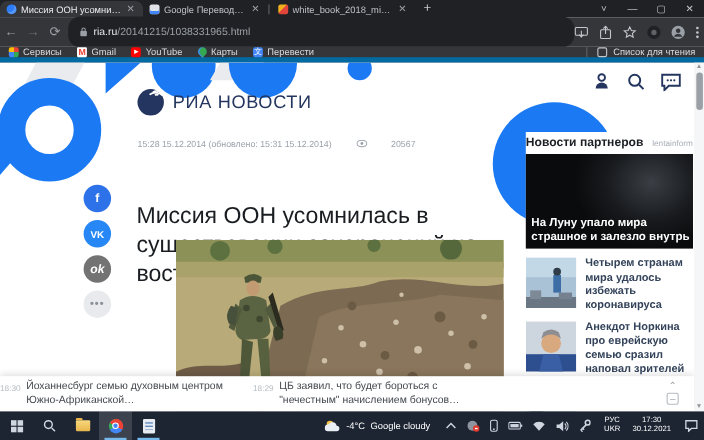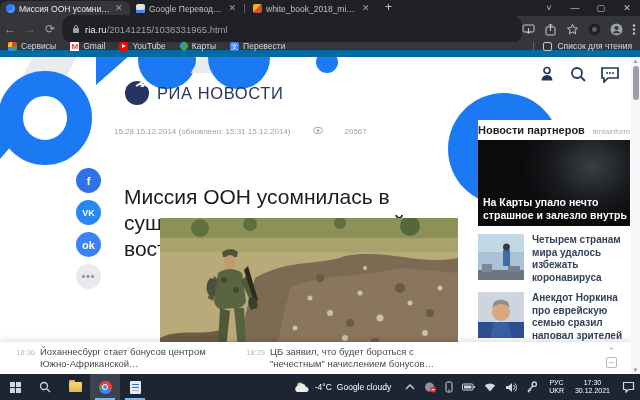--- a/index.html
+++ b/index.html
@@ -27,21 +27,21 @@
   .navic{color:#9aa0a6;font-size:12px;width:22px;text-align:center;}
   .navic.dim{color:#6a6e73;}
   .addrpill{height:28px;background:#202124;border-radius:11px;flex:0 0 440px;margin-left:2px;
     display:flex;align-items:center;padding:0 10px;font-size:9.5px;color:#9aa0a6;gap:5px;}
   .addr-domain{color:#e8eaed;}
   .tb-icons{display:flex;align-items:center;margin-left:auto;padding-right:4px;gap:9px;}
   .tb-ic{width:13px;height:13px;display:block;}
 
   .bookmarks{left:0;top:42px;width:640px;height:15px;background:#35363a;display:flex;align-items:center;
     font-size:8.5px;color:#dadce0;gap:14px;padding-left:8px;box-sizing:border-box;
-    border-bottom:7px solid #0369a1;}
+    border-bottom:5px solid #0369a1;}
   .bm{display:flex;align-items:center;gap:4px;white-space:nowrap;}
   .bm-ic{width:9px;height:9px;border-radius:2px;flex:0 0 auto;}
   .bm-grid{background:conic-gradient(#ea4335 0 25%,#34a853 0 50%,#4285f4 0 75%,#fbbc05 0);}
   .bm-gmail{background:#fff;color:#ea4335;font-weight:bold;font-size:8px;line-height:9px;text-align:center;border-radius:1px;}
   .bm-yt{background:#ff0000;border-radius:2px;position:relative;}
   .bm-yt:after{content:"";position:absolute;left:3px;top:2.5px;border-left:4px solid #fff;border-top:2px solid transparent;border-bottom:2px solid transparent;}
   .bm-pin{width:8px;height:8px;background:#34a853;border-radius:50% 50% 50% 0;transform:rotate(-45deg);box-shadow:inset 1px 1px 0 #4285f4;}
   .bm-trn{background:#4285f4;color:#fff;font-size:7px;line-height:9px;text-align:center;border-radius:2px;}
   .bm-right{margin-left:auto;display:flex;align-items:center;gap:5px;padding-right:8px;color:#dadce0;}
   .bm-vsep{width:1px;height:9px;background:#5f6368;margin-right:4px;}
@@ -56,29 +56,29 @@
   .deco-arc1{left:138px;top:-26px;width:58px;height:58px;border-radius:50%;background:#1b7af3;}
   .deco-arc2{left:208px;top:-30px;width:62px;height:62px;border-radius:50%;background:#1b7af3;}
   .deco-grey2{left:196px;top:-2px;width:40px;height:18px;background:#e9ebee;transform:skewX(-30deg);}
   .deco-dot{left:316px;top:-6px;width:22px;height:22px;border-radius:50%;background:#1b7af3;}
   .deco-side{left:448px;top:36px;width:112px;height:112px;border-radius:50%;background:#1b7af3;}
 
   .logo{left:124px;top:23px;display:flex;align-items:center;gap:7px;}
   .logo-text{font-size:16.5px;font-weight:400;color:#24365f;letter-spacing:.6px;}
   .hdr-icons{left:538px;top:8px;display:flex;gap:13px;}
 
-  .meta{left:114px;top:70px;font-size:8px;color:#9aa2ab;display:flex;align-items:flex-start;gap:22px;}
+  .meta{left:125px;top:70px;font-size:8px;color:#9aa2ab;display:flex;align-items:flex-start;gap:22px;}
   .headline{left:124px;top:83px;width:345px;font-size:21px;line-height:26px;font-weight:400;color:#191c20;margin-top:44px;}
 
   .social{left:76px;top:111px;display:flex;flex-direction:column;gap:7px;}
   .soc{width:25px;height:25px;border-radius:50%;color:#fff;font-size:11px;font-weight:bold;
        display:flex;align-items:center;justify-content:center;}
   .soc-fb{background:#2e72ea;}
   .soc-vk{background:#2787f5;font-size:9px;}
-  .soc-ok{background:#3b82f6;}
+  .soc-ok{background:#737373;font-style:italic;}
   .soc-more{background:#e8eaed;color:#8a9097;letter-spacing:1px;font-size:10px;}
 
   .art-img{left:160px;top:161px;width:298px;height:156px;overflow:hidden;border-radius:1px;}
 
   .sidebar-card{left:478px;top:63px;width:152px;background:#fff;}
   .sb-head{display:flex;justify-content:space-between;align-items:baseline;padding:4px 0 4px 0;}
   .sb-title{font-size:11px;font-weight:800;color:#1c1f24;}
   .sb-src{font-size:7.5px;color:#a7adb4;}
   .sb-lead{position:relative;width:152px;height:86px;background:
       radial-gradient(70px 60px at 75% 30%, #3a3f45 0%, #17191c 60%, #0a0b0d 100%);}
@@ -88,21 +88,21 @@
   .sb-text{font-size:10px;line-height:12.5px;font-weight:700;color:#33435a;}
 
   .scrollbar{left:631px;top:57px;width:9px;height:317px;background:#f5f6f7;z-index:40;}
   .sb-arrow{position:absolute;left:0;width:9px;text-align:center;color:#8f9499;font-size:6px;}
   .sb-thumbbar{position:absolute;left:1.5px;top:9px;width:6px;height:34px;background:#9aa0a6;border-radius:3px;}
 
   
   .ticker{left:0;top:342px;width:631px;height:32px;background:#fff;z-index:30;
     box-shadow:0 -2px 6px rgba(0,0,0,.12);display:flex;align-items:center;}
   .tk-title{font-size:11px;font-weight:800;color:#1c1f24;margin-left:20px;width:88px;}
-  .tk-item{display:flex;gap:5px;width:230px;justify-content:flex-end;}
+  .tk-item{display:flex;gap:5px;width:230px;}
   .tk-time{font-size:7.5px;color:#b4bac0;padding-top:2px;}
   .tk-text{font-size:9.5px;line-height:12px;color:#45494e;width:190px;}
   .tk-ctrls{margin-left:auto;margin-right:14px;display:flex;flex-direction:column;align-items:center;gap:2px;color:#9aa2ab;}
   .tk-chev{font-size:9px;line-height:7px;}
   .tk-min{width:11px;height:11px;border:1px solid #b4bac0;border-radius:2px;font-size:9px;line-height:9px;text-align:center;box-sizing:border-box;}
 
   
   .taskbar{left:0;top:374px;width:640px;height:26px;background:#1d2533;z-index:50;
     display:flex;align-items:center;color:#fff;}
   .tb-btn{width:30px;height:26px;display:flex;align-items:center;justify-content:center;position:relative;}
@@ -338,21 +338,21 @@
         </g>
       </svg>
     </div>
 
     <div class="abs sidebar-card">
       <div class="sb-head">
         <span class="sb-title">Новости партнеров</span>
         <span class="sb-src">lentainform</span>
       </div>
       <div class="sb-lead">
-        <div class="sb-lead-text">На Карты упало нечто страшное и залезло внутрь</div>
+        <div class="sb-lead-text">На Луну упало мира страшное и залезло внутрь</div>
       </div>
       <div class="sb-item">
         <div class="sb-thumb">
           <svg width="46" height="46" viewBox="0 0 46 46">
               <rect width="46" height="46" fill="#a9c2d6"></rect>
               <rect width="46" height="18" fill="#c3d8e6"></rect>
               <rect y="36" width="46" height="10" fill="#6a7684"></rect>
               <rect x="4" y="30" width="10" height="8" fill="#7d8996"></rect>
               <rect x="30" y="32" width="12" height="6" fill="#75818e"></rect>
               <rect x="25" y="16" width="7" height="16" fill="#3c6ea5"></rect>
@@ -389,21 +389,21 @@
 
   <div class="abs scrollbar">
     <span class="sb-arrow" style="top:1px">▲</span>
     <div class="sb-thumbbar"></div>
     <span class="sb-arrow" style="bottom:1px">▼</span>
   </div>
 
   <div class="abs ticker">
     <div class="tk-item">
       <span class="tk-time">18:30</span>
-      <span class="tk-text">Йоханнесбург стает бонусов центром Южно-Африканской…</span>
+      <span class="tk-text">Йоханнесбург семью духовным центром Южно-Африканской…</span>
     </div>
     <div class="tk-item">
       <span class="tk-time">18:29</span>
       <span class="tk-text">ЦБ заявил, что будет бороться с "нечестным" начислением бонусов…</span>
     </div>
     <div class="tk-ctrls">
       <span class="tk-chev">⌃</span>
       <span class="tk-min">–</span>
     </div>
   </div>

